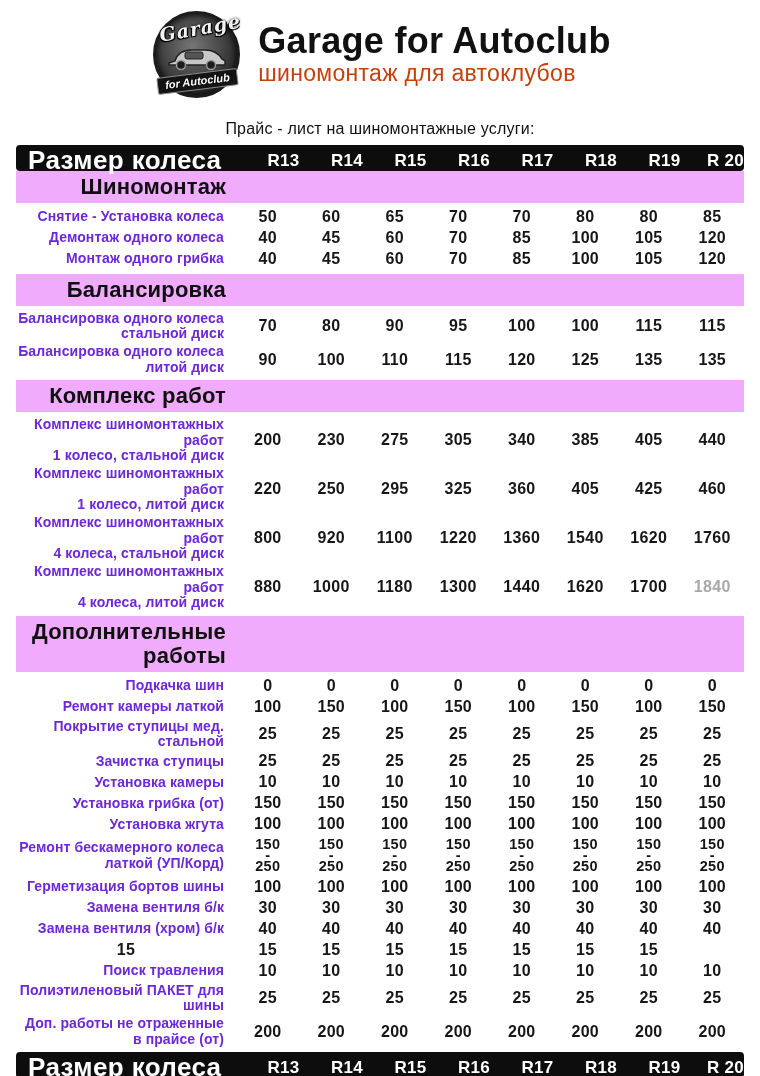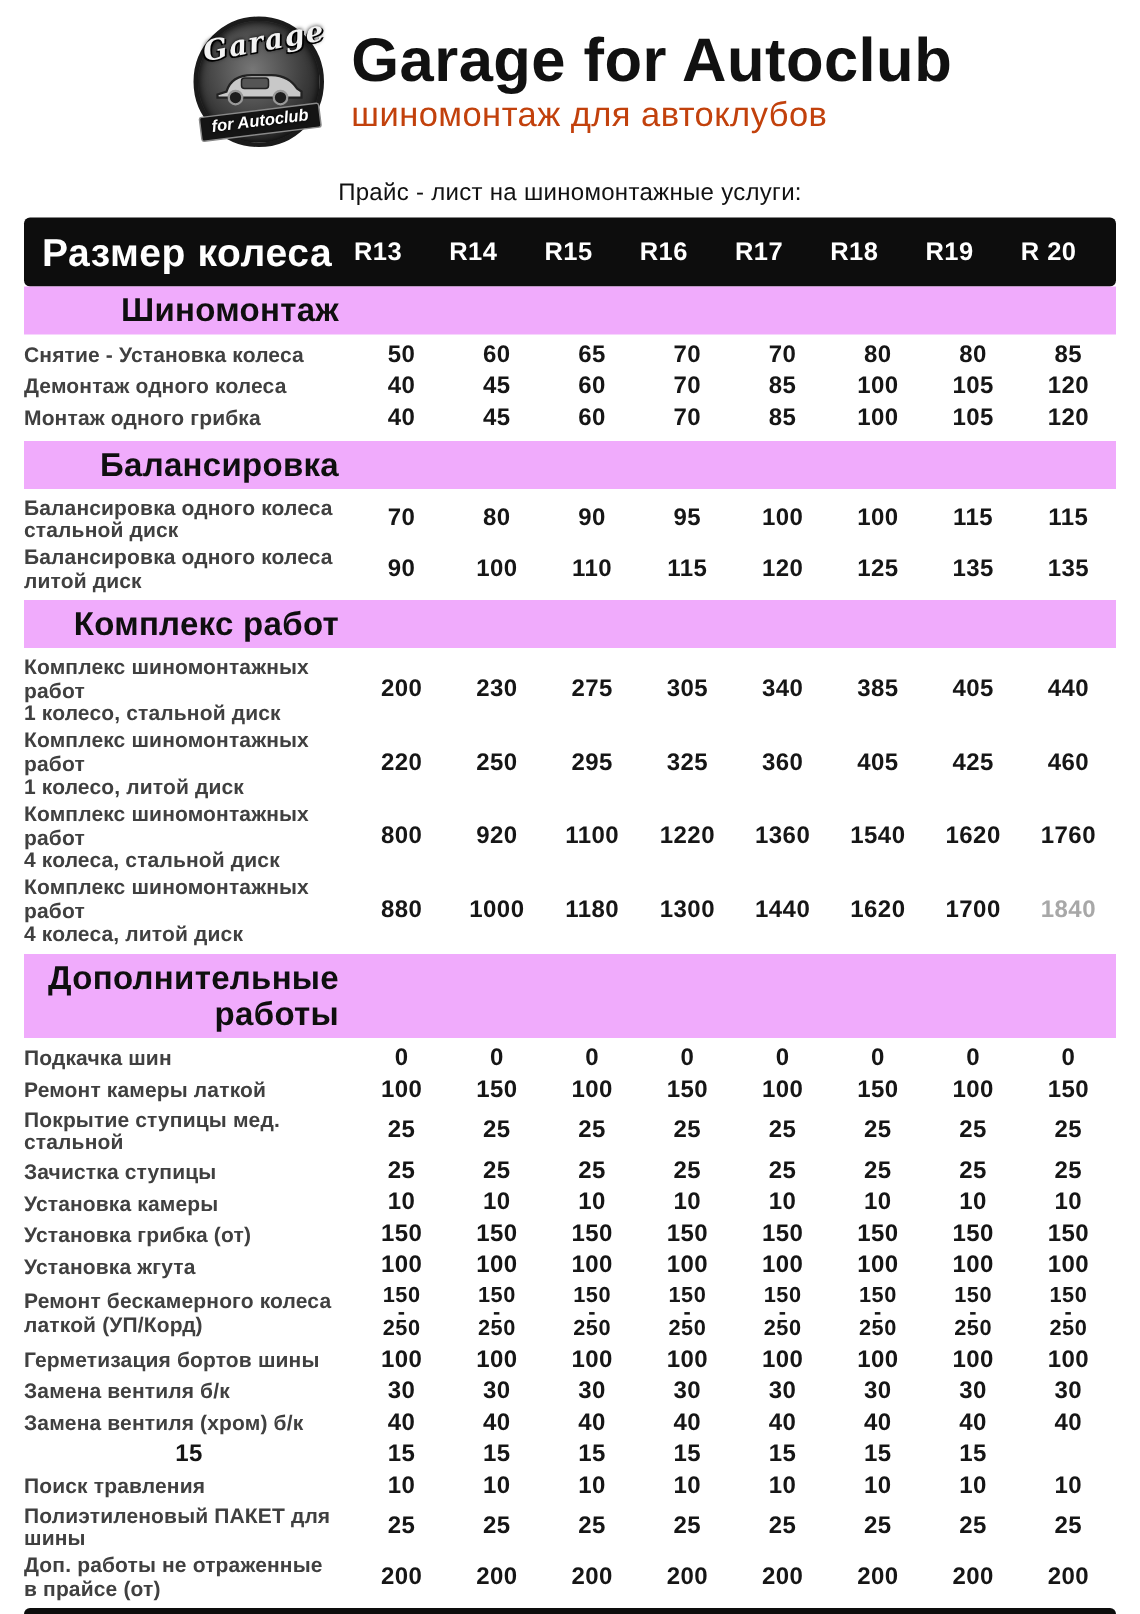--- a/index.html
+++ b/index.html
@@ -56,21 +56,21 @@
     font-weight: bold;
     font-size: 11px;
     text-align: center;
     padding: 1px 0 2px;
     border-radius: 2px;
     text-shadow: 0 0 2px #000;
     white-space: nowrap;
   }
   .title-block { text-align: left; }
   .main-title {
-    font-size: 41px;
+    font-size: 36px;
     font-weight: 600;
     color: #111;
     letter-spacing: 0.3px;
     line-height: 1.05;
   }
   .sub-title {
     font-size: 23px;
     font-weight: 400;
     color: #c2410c;
     letter-spacing: 0.3px;
@@ -82,35 +82,35 @@
     color: #111;
     margin: 18px 0 7px;
     letter-spacing: 0.2px;
   }
 
   
   .bar {
     margin: 0 16px;
     background: #0d0d0d;
     border-radius: 4px;
-    height: 46px;
+    height: 26px;
     display: grid;
     grid-template-columns: 220px repeat(8, 1fr);
     align-items: center;
     color: #ffffff;
   }
   .bar-label {
     font-size: 26px;
     font-weight: bold;
     padding-left: 12px;
     letter-spacing: 0.4px;
     white-space: nowrap;
   }
   .bar .size {
-    text-align: left;
+    text-align: right;
     font-weight: bold;
     font-size: 17px;
     letter-spacing: 0.3px;
   }
 
   
   .band {
     margin: 0 16px;
     background: #f0abfc;
     padding: 4px 0;
@@ -129,27 +129,27 @@
   }
   .rows { margin: 0 16px; padding: 4px 0; }
   .row {
     display: grid;
     grid-template-columns: 220px repeat(8, 1fr);
     align-items: center;
     min-height: 21px;
     padding: 1px 0;
   }
   .row .label {
-    text-align: left;
+    text-align: right;
     padding-right: 12px;
     font-weight: bold;
     font-size: 14px;
     line-height: 1.12;
     white-space: pre-line;
-    color: #404040;
+    color: #6d28d9;
     letter-spacing: 0.1px;
   }
   .row .cell {
     text-align: center;
     font-weight: bold;
     font-size: 16px;
     color: #161616;
     letter-spacing: 0.3px;
   }
   .row .cell.stacked {

